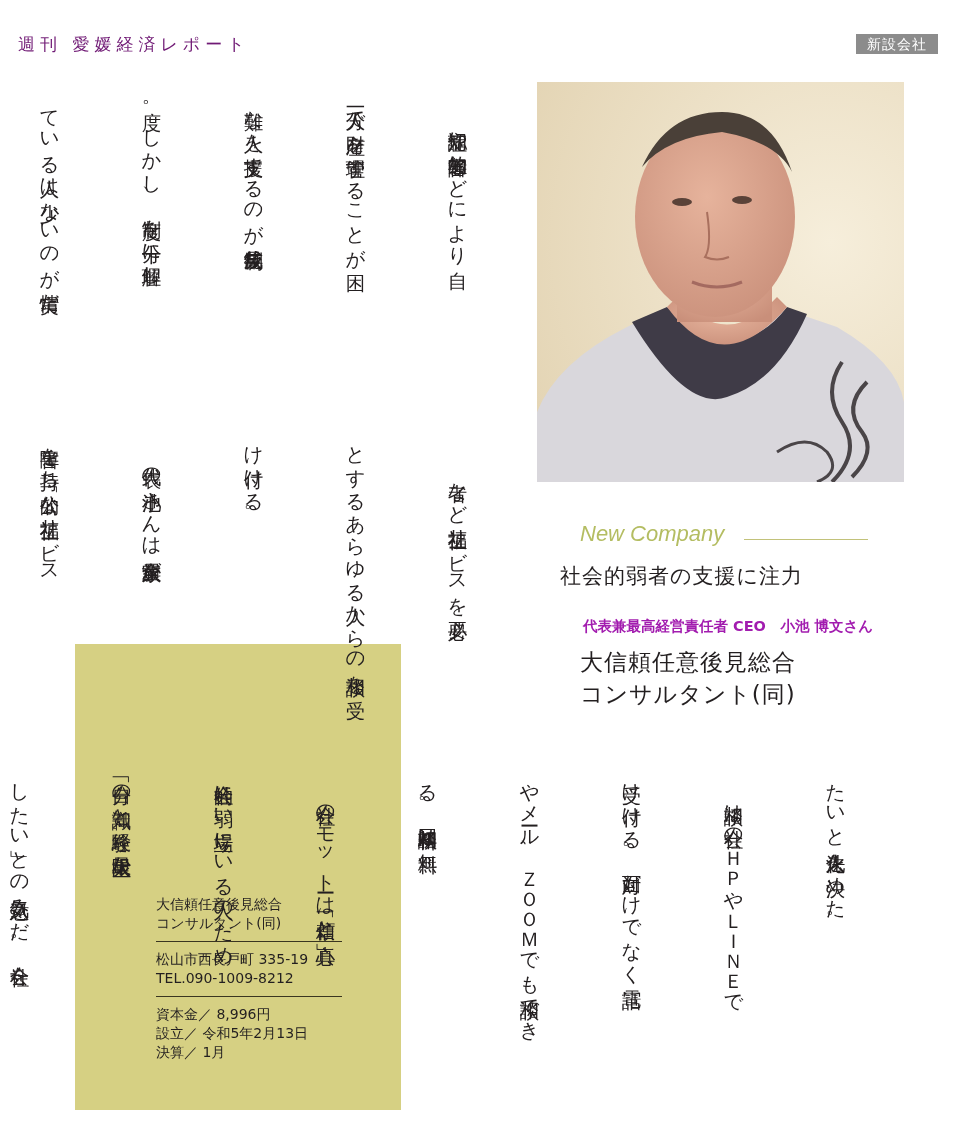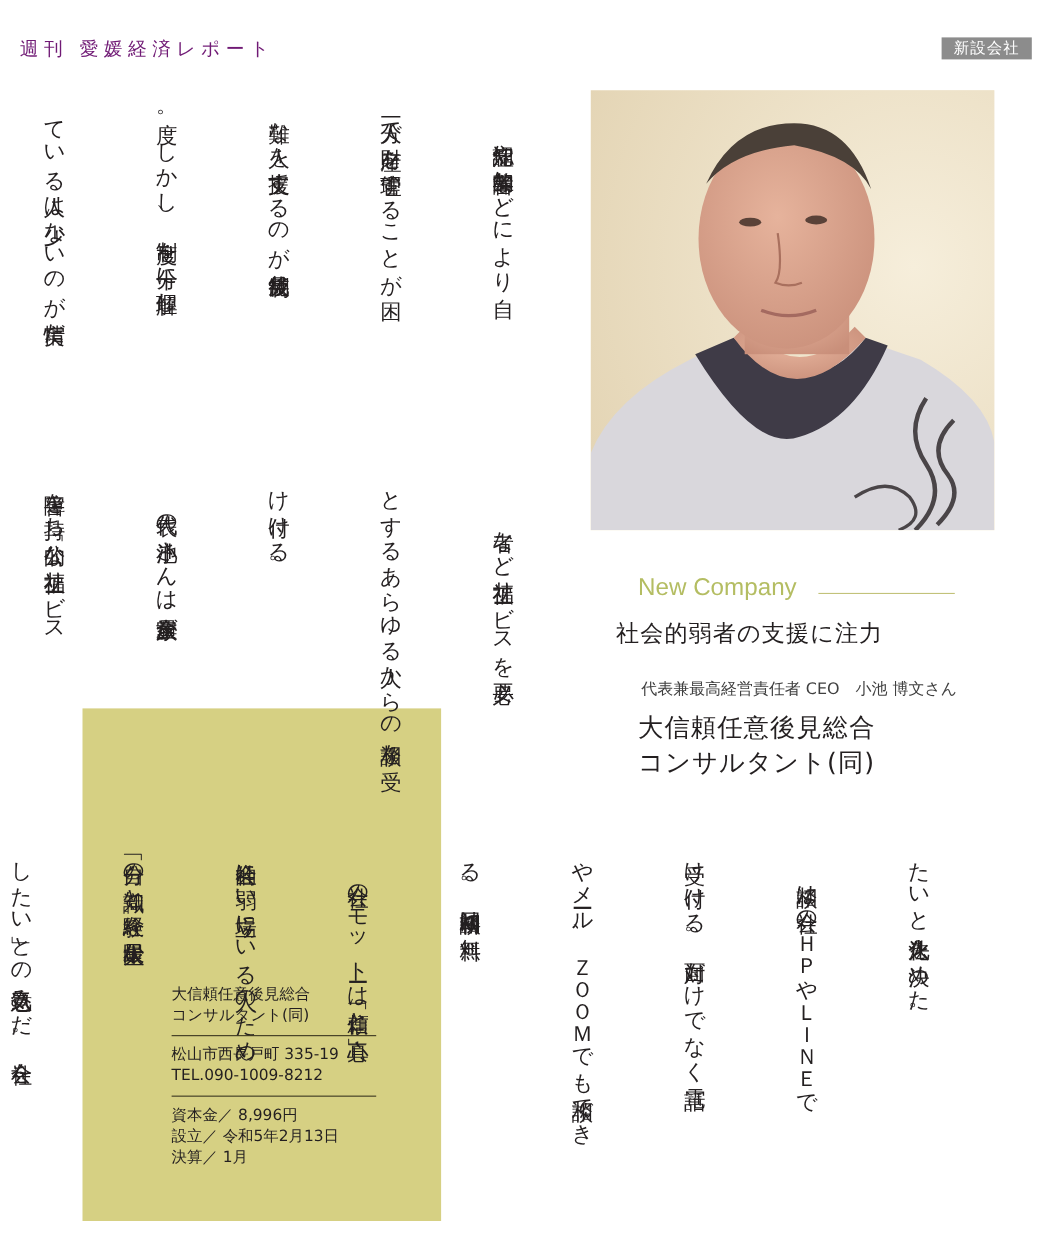--- a/index.html
+++ b/index.html
@@ -29,26 +29,26 @@
     position:absolute; writing-mode:vertical-rl; -webkit-writing-mode:vertical-rl;
     font-size:19.5px; line-height:34px; letter-spacing:0.5px; color:#231f20;
     white-space:pre; text-orientation:mixed;
   }
   .col-a { right:418px; top:96px; height:300px; }
   .col-b { right:418px; top:433px; height:320px; }
   .col-c { right:40px; top:770px; height:340px; }
 
   .nc-label {
     position:absolute; left:580px; top:521px;
-    font-family:"Liberation Sans",sans-serif; 
+    font-family:"Liberation Sans",sans-serif; font-style:italic;
     font-size:22px; color:#b4bd62;
   }
   .nc-rule { position:absolute; left:744px; top:539px; width:124px; height:1px; background:#c2c27a; }
   .headline { position:absolute; left:560px; top:562px; font-size:21px; color:#231f20; letter-spacing:1px; }
-  .person { position:absolute; left:583px; top:617px; font-size:14.5px; font-weight:normal; color:#404040; white-space:nowrap; }
+  .person { position:absolute; left:583px; top:617px; font-size:14.5px; font-weight:bold; color:#a21caf; white-space:nowrap; }
   .company { position:absolute; left:580px; top:646px; font-size:23px; line-height:32px; color:#231f20; letter-spacing:1px; }
   .company div { white-space:nowrap; }
 
   .info { position:absolute; left:156px; top:895px; width:186px; font-size:14px; color:#231f20; }
   .info .line { white-space:nowrap; line-height:19px; }
   .info .rule { height:1px; background:#3a3520; margin:8px 0 8px 0; }
 </style>
 </head>
 <body>
 

